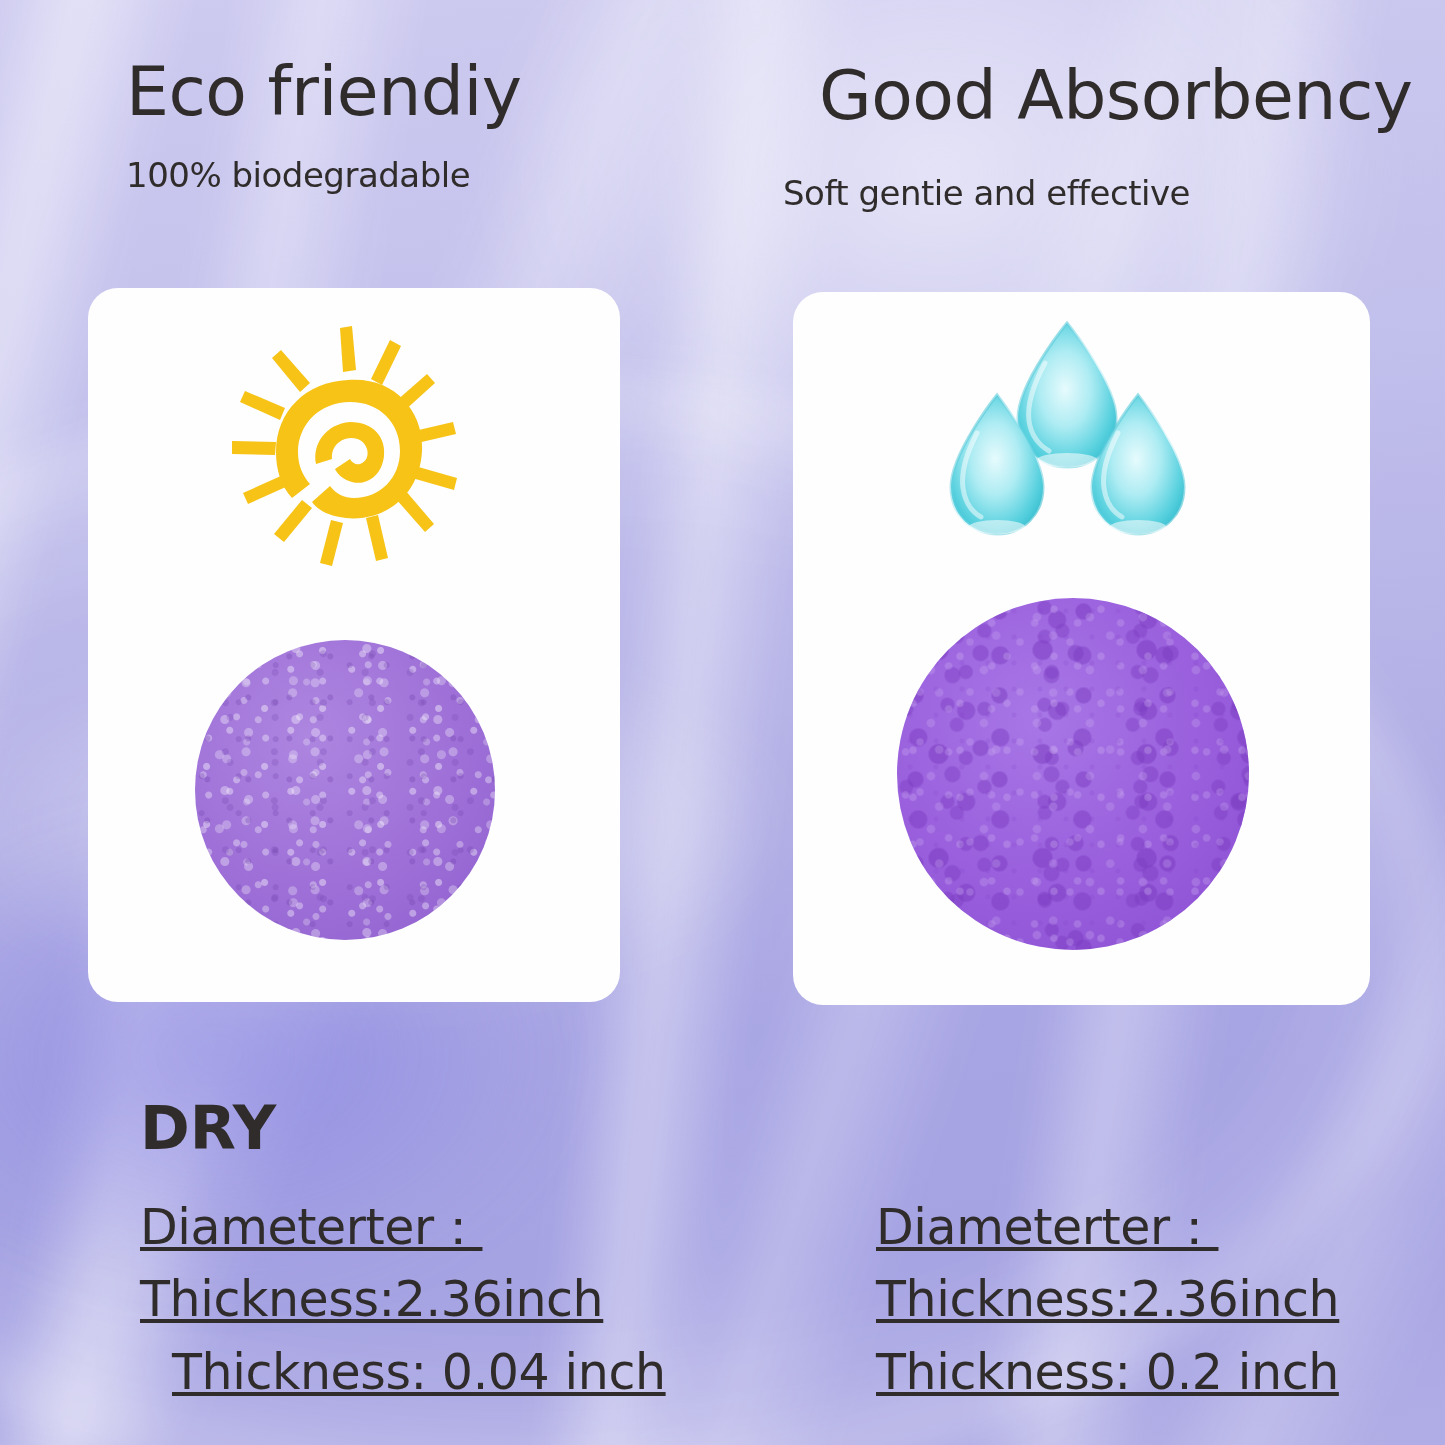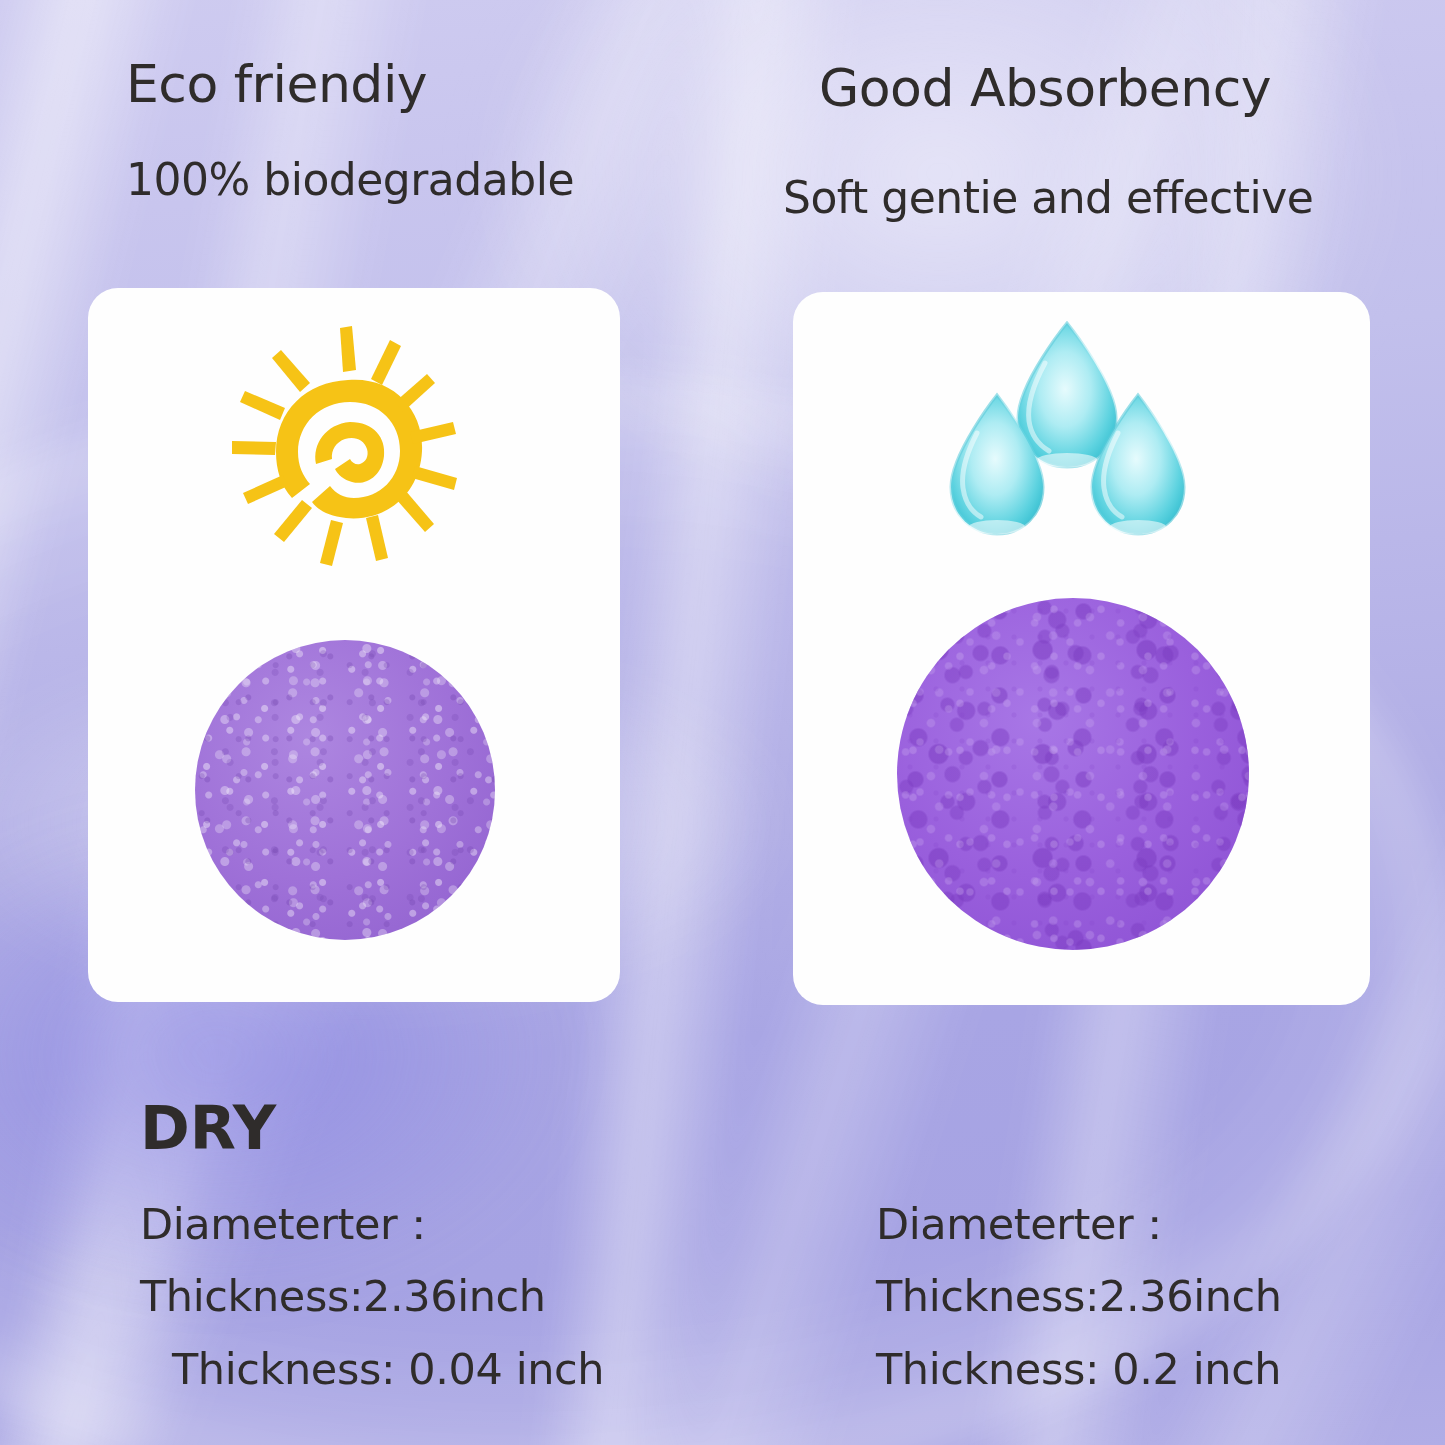--- a/index.html
+++ b/index.html
@@ -92,22 +92,22 @@
   }
 
   
   .heading {
     position: absolute;
     color: #2f2c2b;
     font-weight: 400;
     letter-spacing: -0.5px;
     white-space: nowrap;
   }
-  .h-title { font-size: 52px; line-height: 1; text-align: right; }
-  .h-sub   { font-size: 44px; line-height: 1; }
+  .h-title { font-size: 68px; line-height: 1; text-align: right; }
+  .h-sub   { font-size: 34px; line-height: 1; }
 
   #title-left { left: 126px; top: 58px; }
   #sub-left   { left: 126px; top: 158px; }
   #title-right{ left: 783px; top: 62px; margin-left: 36px; }
   #sub-right  { left: 783px; top: 176px; text-align: center; }
 
   
   .card {
     position: absolute;
     background: #fefefe;
@@ -212,23 +212,24 @@
     color: #2f2c2b;
     white-space: nowrap;
   }
   .spec-state {
     font-size: 60px;
     font-weight: 700;
     line-height: 1;
     letter-spacing: 0px;
   }
   .spec-line {
-    font-size: 43px;
+    font-size: 49px;
     line-height: 1;
     letter-spacing: -0.4px;
+    text-decoration: underline;
   }
 
   #state-dry  { left: 140px; top: 1098px; }
   #dry-l1     { left: 140px; top: 1203px; }
   #dry-l2     { left: 140px; top: 1275px; }
   #dry-l3     { left: 140px; top: 1348px; margin-left: 32px; }
 
   #state-wet  { left: 876px; top: 1098px; }
   #wet-l1     { left: 876px; top: 1203px; }
   #wet-l2     { left: 876px; top: 1275px; }

